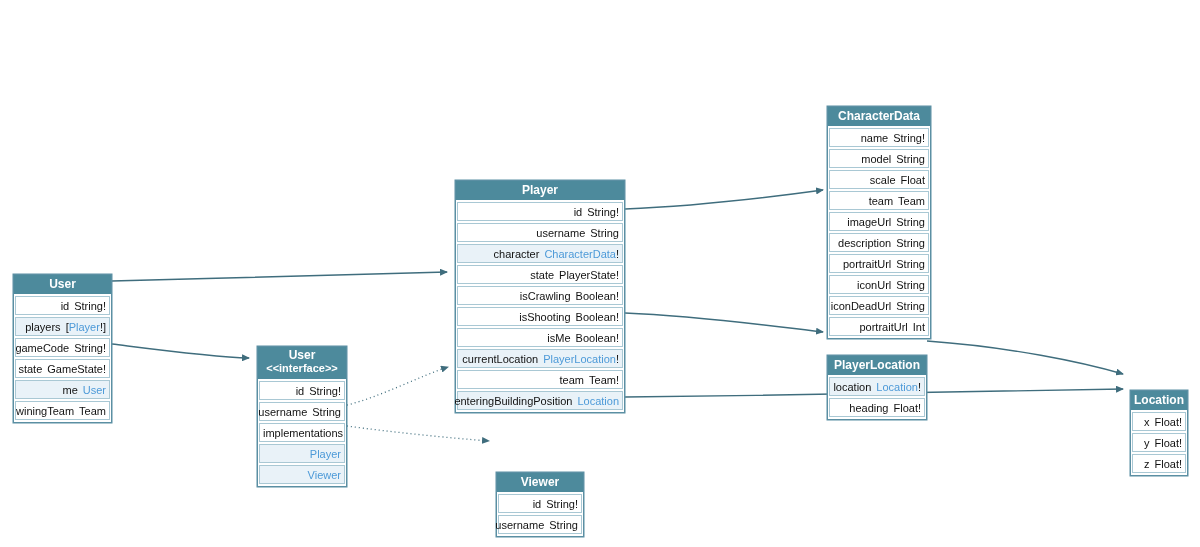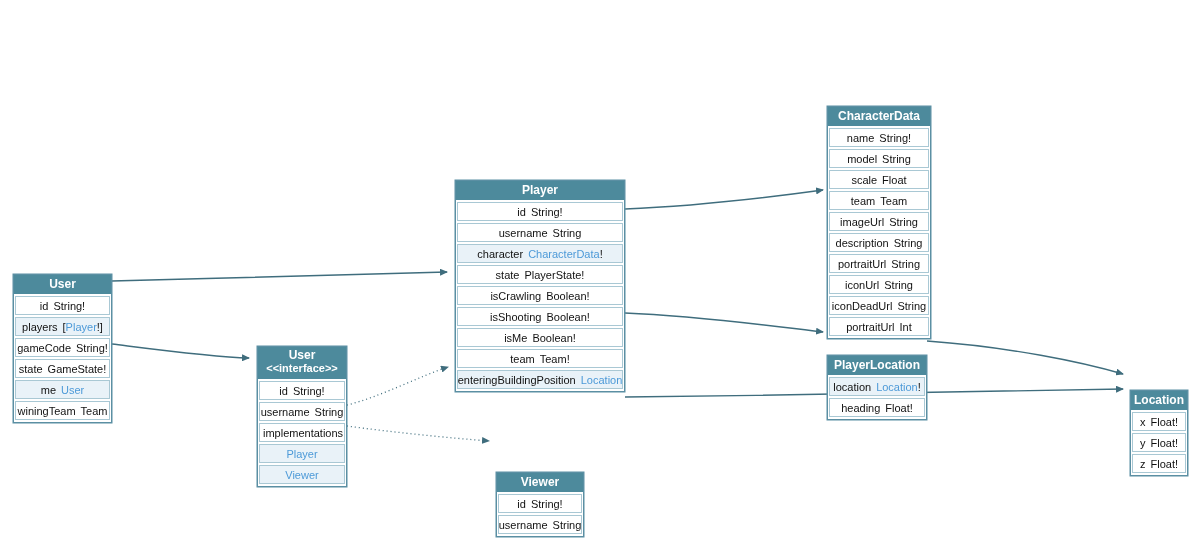--- a/index.html
+++ b/index.html
@@ -17,21 +17,21 @@
     background:#4d8a9c;color:#ffffff;text-align:center;
     font-size:12px;font-weight:bold;line-height:19px;min-height:19px;
     display:flex;flex-direction:column;justify-content:center;
     cursor:pointer;
   }
   .gheader .title{display:block;line-height:15px;padding-top:1px;}
   .gheader.single .title{line-height:19px;padding-top:0;}
   .gheader .sub{display:block;font-size:11px;font-weight:bold;line-height:10px;padding-bottom:6px;}
   .grow{
     height:17px;margin:2px 1px;border:1px solid #a9c8d4;background:#ffffff;
-    display:flex;justify-content:center;align-items:center;
+    display:flex;justify-content:flex-end;align-items:center;
     padding:0 3px;font-size:11px;color:#111111;cursor:pointer;
   }
   .grow.tint{background:#e9f2f8;}
   .grow.section{justify-content:flex-start;}
   .fname{white-space:nowrap;}
   .ftype{white-space:nowrap;margin-left:5px;}
   .link{color:#4d9ad8;}
 </style>
 </head>
 <body>
@@ -130,20 +130,24 @@
           <span class="ftype">Boolean!</span>
         </div>
         <div class="grow">
           <span class="fname">isShooting</span>
           <span class="ftype">Boolean!</span>
         </div>
         <div class="grow">
           <span class="fname">isMe</span>
           <span class="ftype">Boolean!</span>
         </div>
+        <div class="grow tint">
+          <span class="fname">currentLocation</span>
+          <span class="ftype"><span></span><span class="link">PlayerLocation</span><span>!</span></span>
+        </div>
         <div class="grow">
           <span class="fname">team</span>
           <span class="ftype">Team!</span>
         </div>
         <div class="grow tint">
           <span class="fname">enteringBuildingPosition</span>
           <span class="ftype"><span></span><span class="link">Location</span><span></span></span>
         </div>
       </div>
       <div class="gtable" style="left: 827px; top: 62px; width: 104px;">

